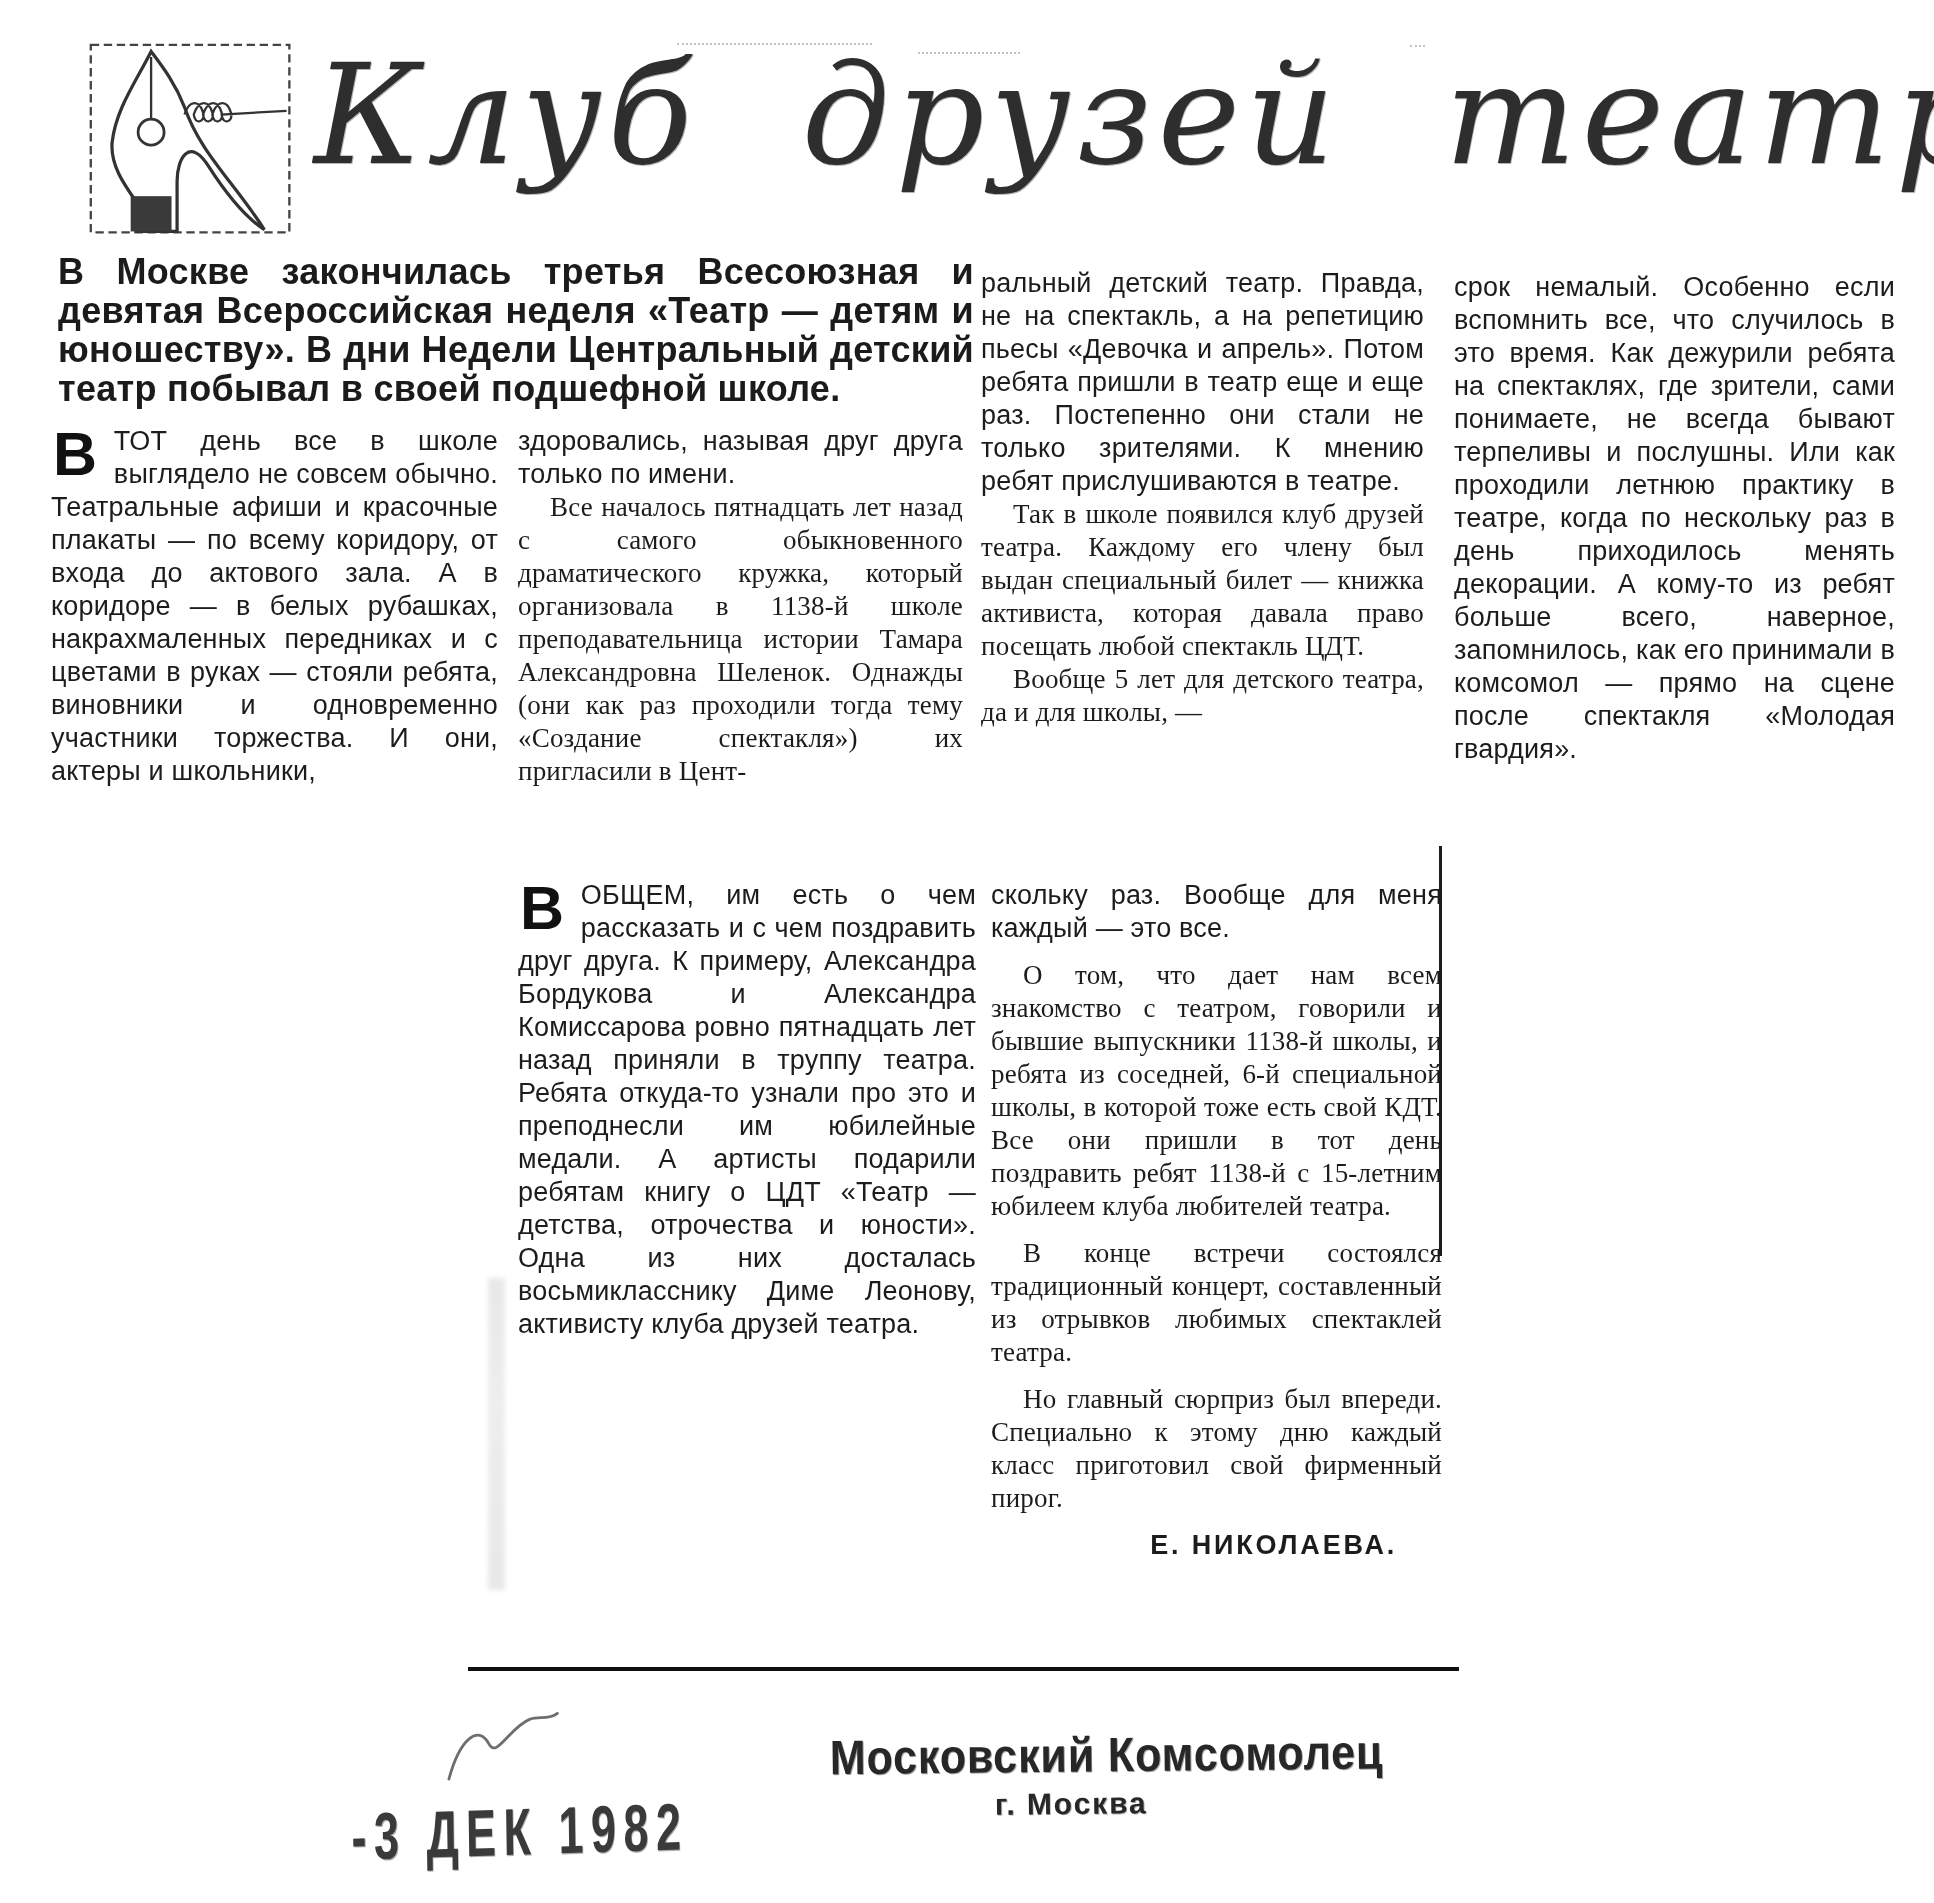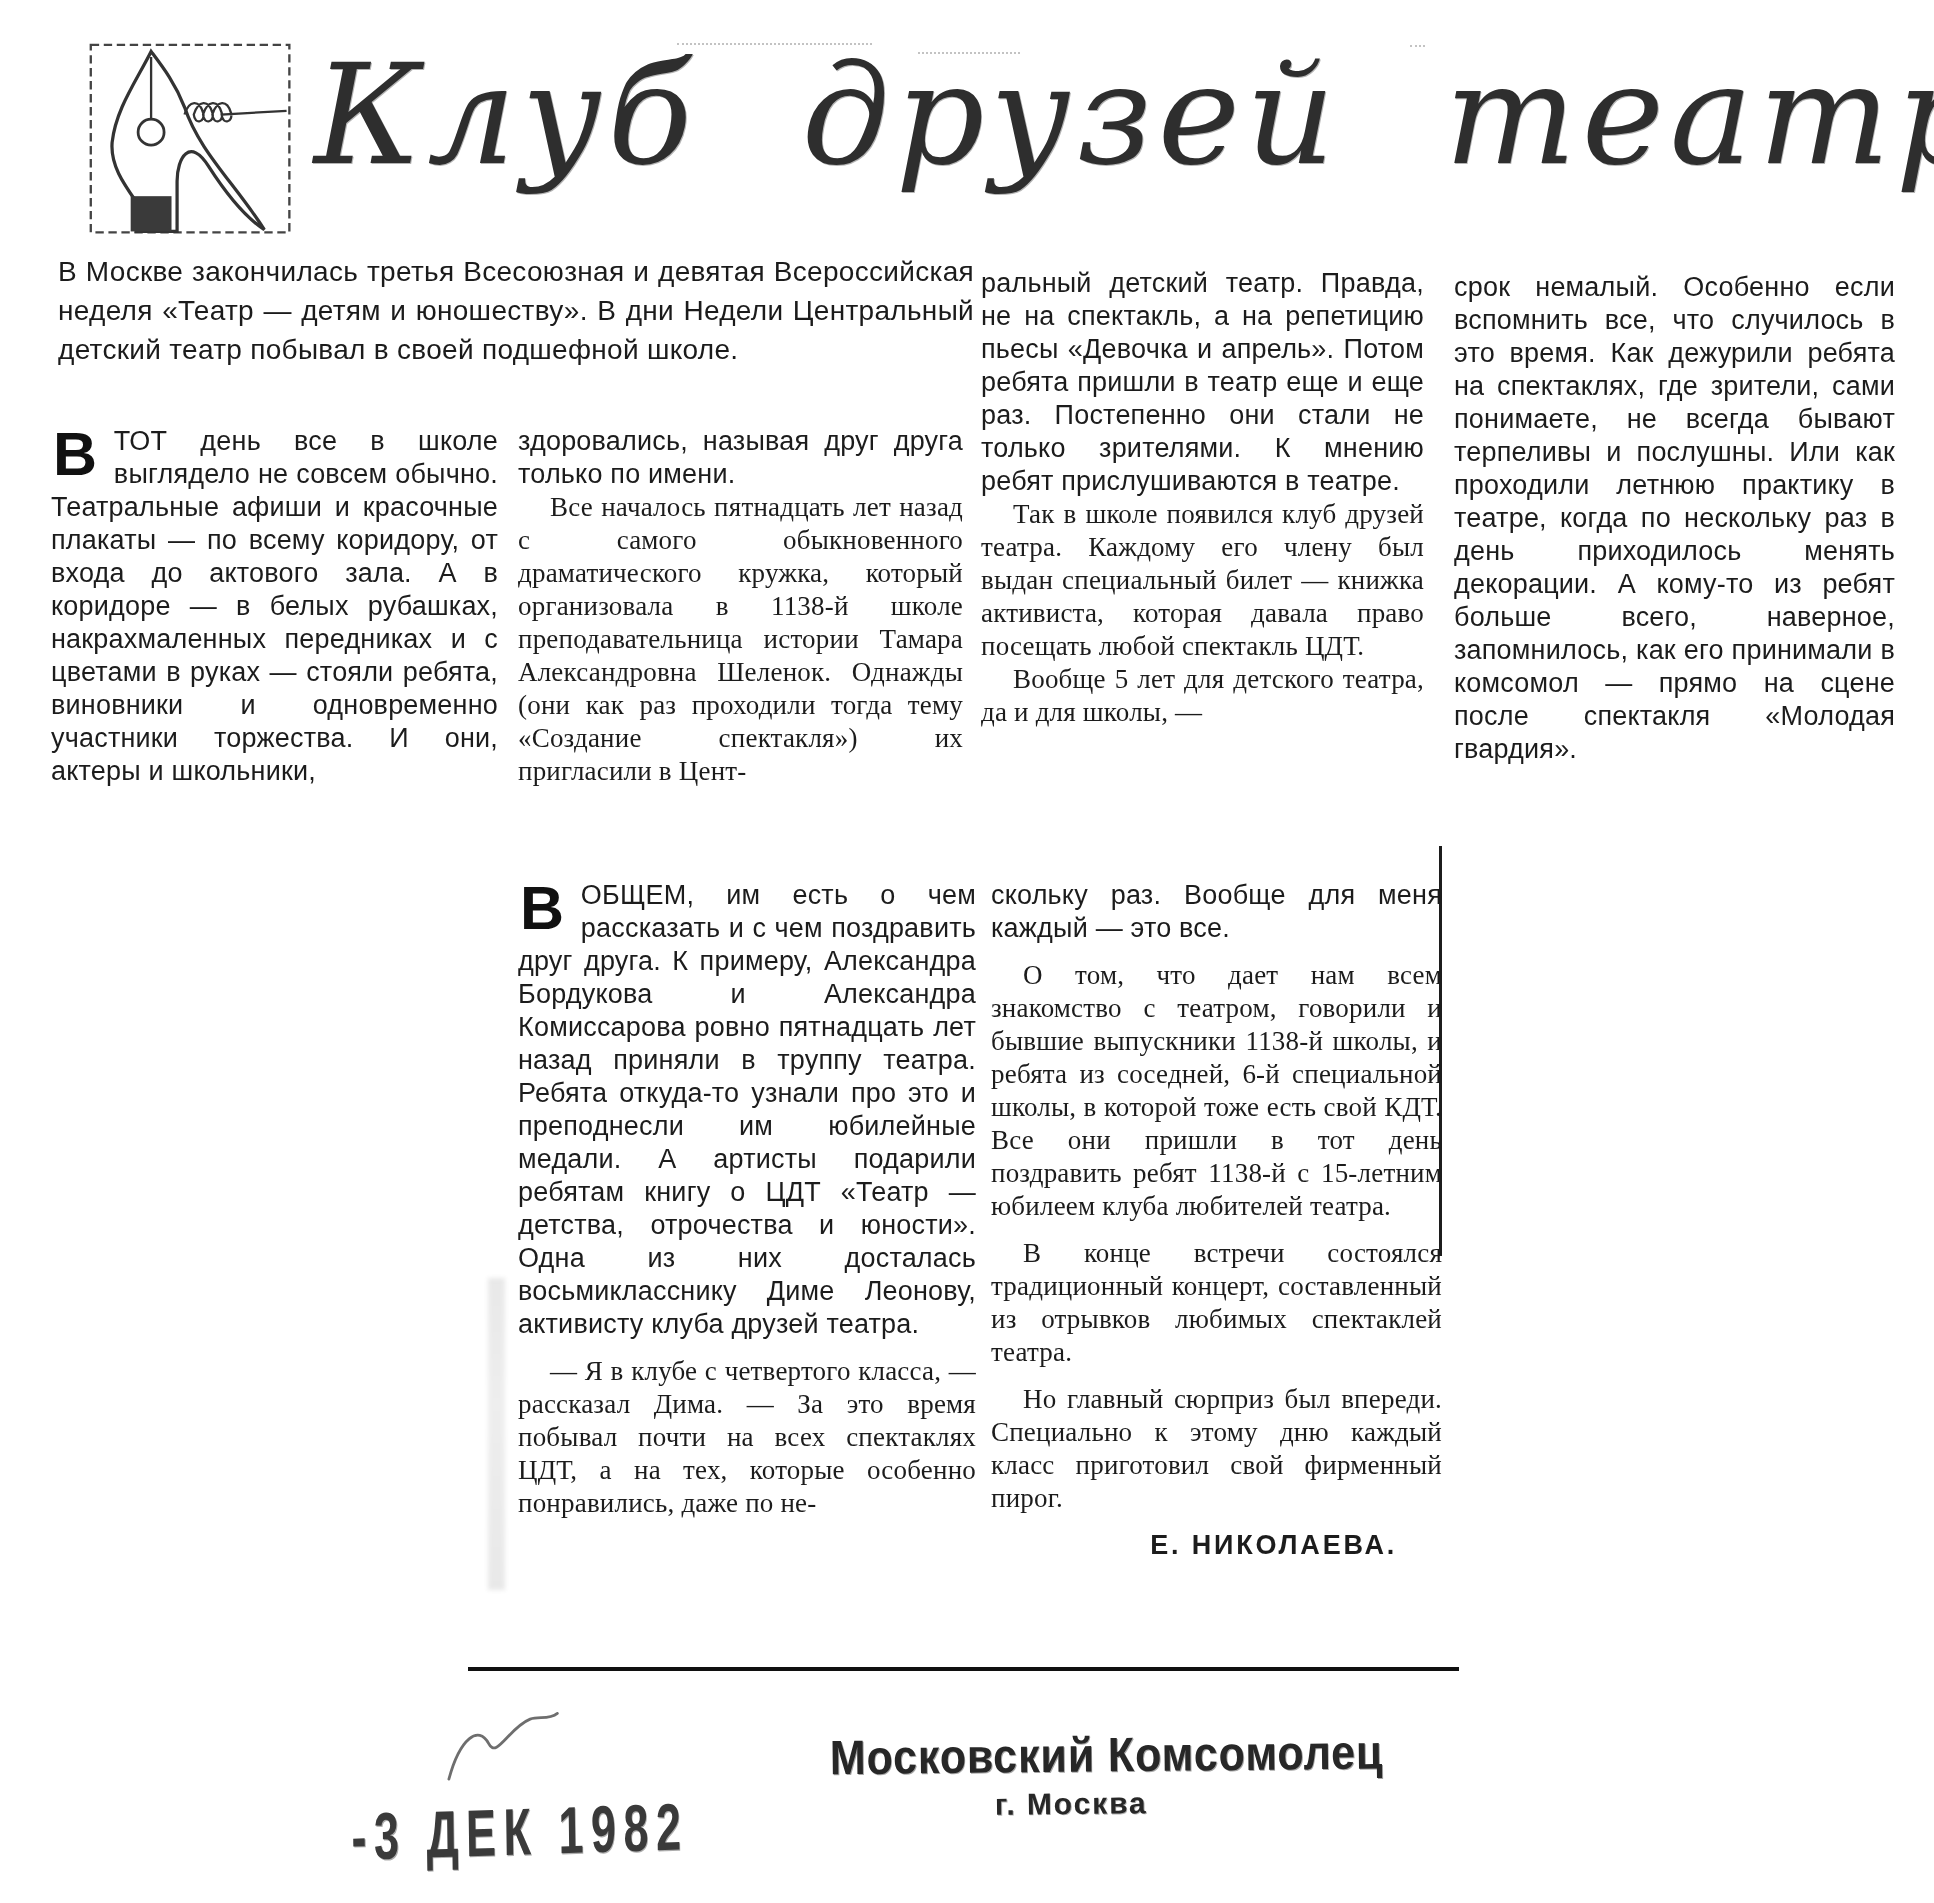--- a/index.html
+++ b/index.html
@@ -22,21 +22,21 @@
     font-size:139px; line-height:160px;
     letter-spacing:5.6px; word-spacing:54px;
     white-space:nowrap;
     color:#2e2e2e;
     text-shadow:0.9px 0.9px 0 rgba(40,40,40,.35);
   }
 
   
   .lede {
     position:absolute; left:58px; top:252px; width:916px;
-    font-size:28px; line-height:39px; font-weight:400;
+    font-size:36px; line-height:39px; font-weight:700;
     text-align:justify; letter-spacing:0.3px;
   }
 
   
   .col {
     position:absolute;
     font-size:27px; line-height:33px;
     text-align:justify;
     letter-spacing:0.2px;
     color:#1c1c1c;
@@ -144,21 +144,20 @@
       <p>ральный детский театр. Правда, не на спектакль, а на репетицию пьесы «Девочка и апрель». Потом ребята пришли в театр еще и еще раз. Постепенно они стали не только зрителями. К мнению ребят прислушиваются в театре.</p>
       <p class="indent">Так в школе появился клуб друзей театра. Каждому его члену был выдан специальный билет — книжка активиста, которая давала право посещать любой спектакль ЦДТ.</p>
       <p class="indent">Вообще 5 лет для детского театра, да и для школы, —</p>
     </div>
   <div class="col col-top-4">
       <p>срок немалый. Особенно если вспомнить все, что случилось в это время. Как дежурили ребята на спектаклях, где зрители, сами понимаете, не всегда бывают терпеливы и послушны. Или как проходили летнюю практику в театре, когда по нескольку раз в день приходилось менять декорации. А кому-то из ребят больше всего, наверное, запомнилось, как его принимали в комсомол — прямо на сцене после спектакля «Молодая гвардия».</p>
     </div>
 
   <div class="col col-bot-a">
       <p><span class="dropcap">В</span>ОБЩЕМ, им есть о чем рассказать и с чем поздравить друг друга. К примеру, Александра Бордукова и Александра Комиссарова ровно пятнадцать лет назад приняли в труппу театра. Ребята откуда-то узнали про это и преподнесли им юбилейные медали. А артисты подарили ребятам книгу о ЦДТ «Театр — детства, отрочества и юности». Одна из них досталась восьмикласснику Диме Леонову, активисту клуба друзей театра.</p>
-      <p class="gap indent">— Я в клубе с четвертого класса, — рассказал Дима. — За это время побывал почти на всех спектаклях ЦДТ, а на тех, которые особенно понравились, даже по не-</p>
     </div>
   <div class="col col-bot-b">
       <p>скольку раз. Вообще для меня каждый — это все.</p>
       <p class="gap indent">О том, что дает нам всем знакомство с театром, говорили и бывшие выпускники 1138-й школы, и ребята из соседней, 6-й специальной школы, в которой тоже есть свой КДТ. Все они пришли в тот день поздравить ребят 1138-й с 15-летним юбилеем клуба любителей театра.</p>
       <p class="gap indent">В конце встречи состоялся традиционный концерт, составленный из отрывков любимых спектаклей театра.</p>
       <p class="gap indent">Но главный сюрприз был впереди. Специально к этому дню каждый класс приготовил свой фирменный пирог.</p>
       <p class="gap author">Е. НИКОЛАЕВА.</p>
     </div>
 
   <div class="v-rule"></div>

